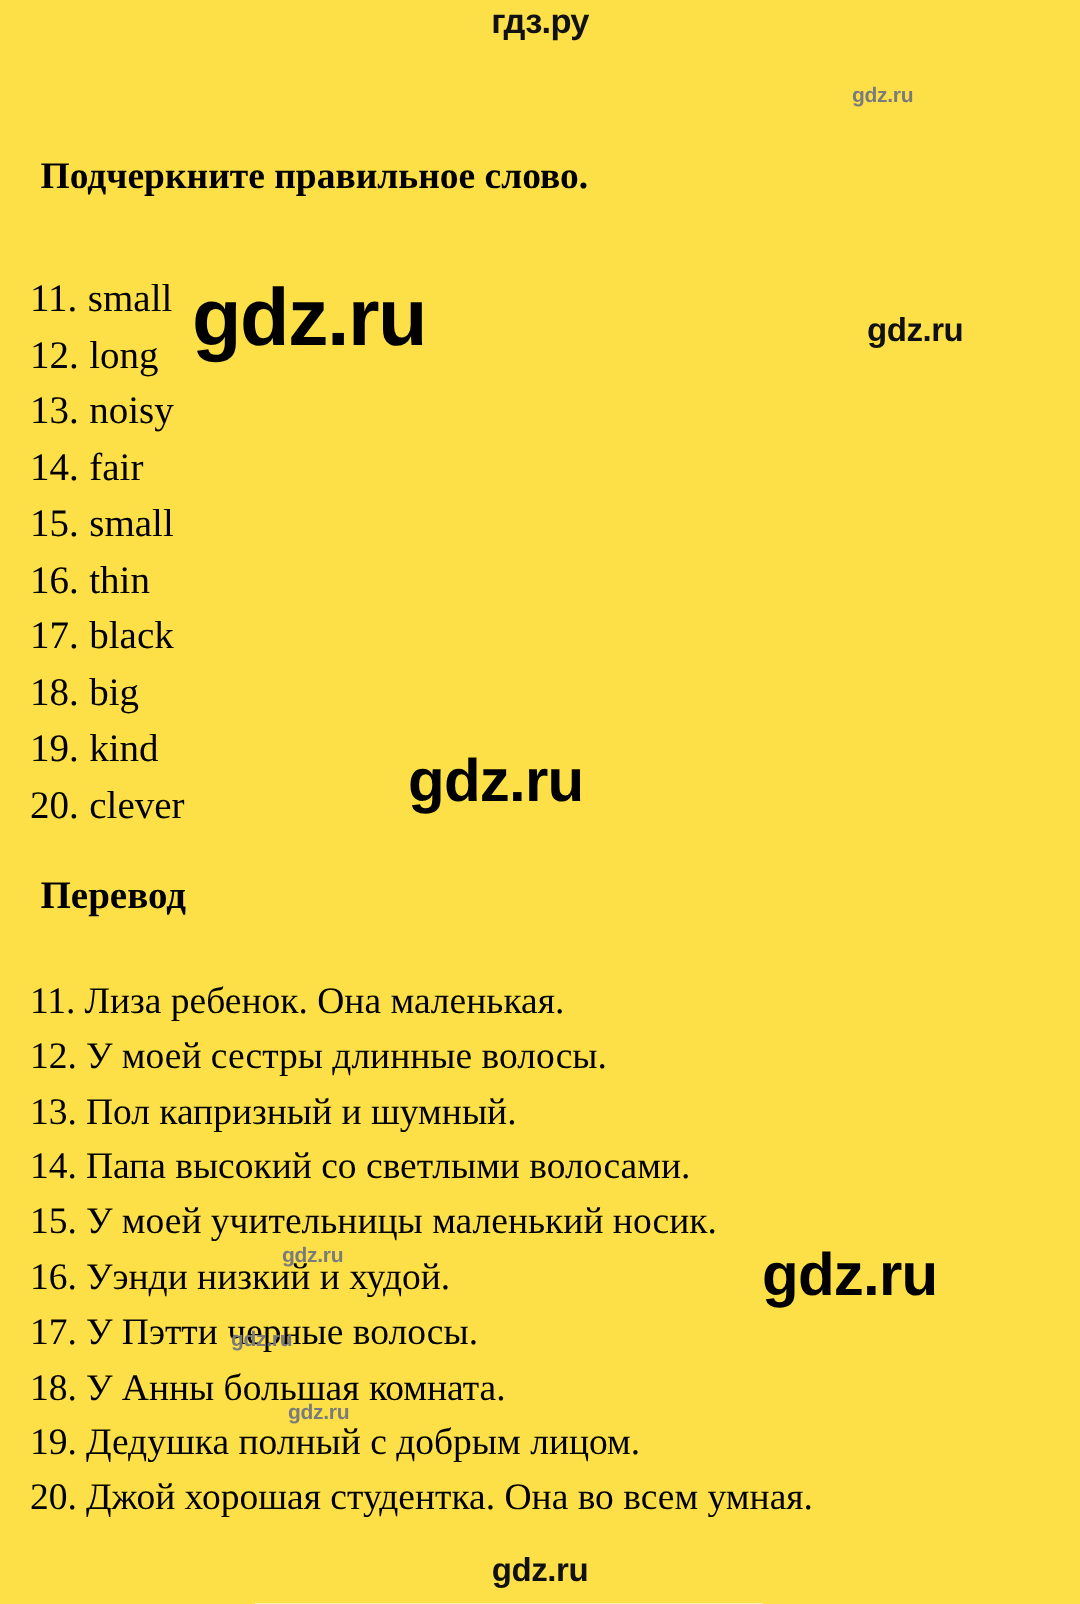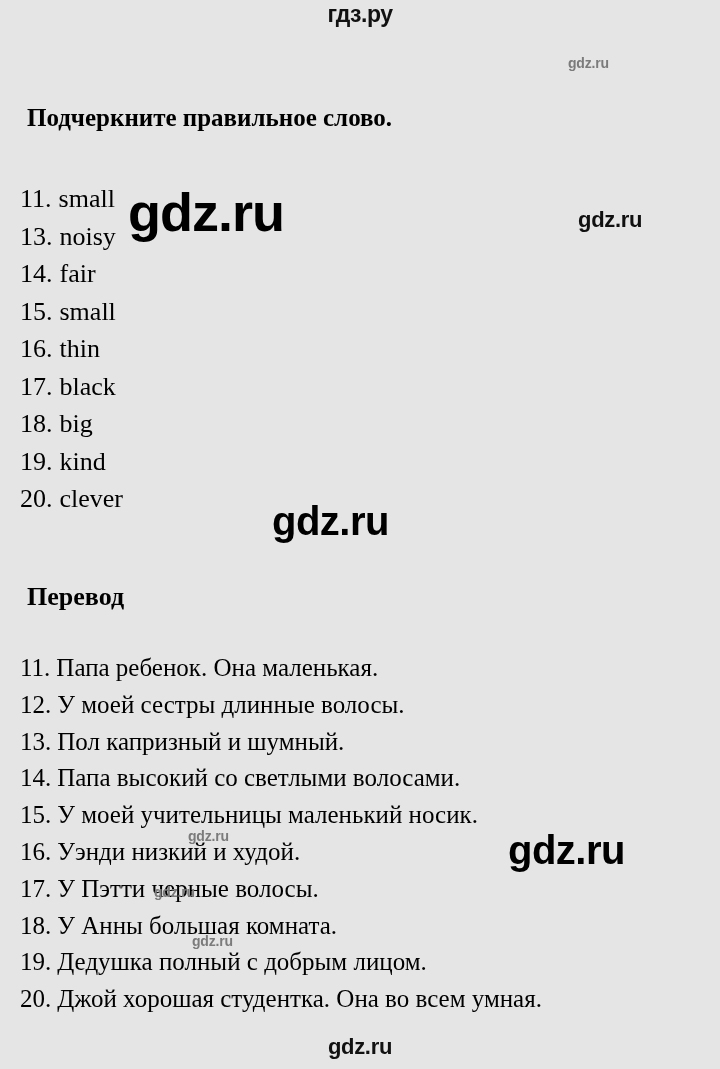--- a/index.html
+++ b/index.html
@@ -10,21 +10,21 @@
   }
   body {
     font-family: "Liberation Serif", "DejaVu Serif", serif;
     color: #000000;
   }
   #page {
     position: relative;
     width: 720px;
     height: 1069px;
     margin: 0 auto;
-    background: #e5e5e5;
+    background: #fde047;
     overflow: hidden;
   }
 
   
   .site-logo {
     position: absolute;
     top: 1px;
     left: 0;
     width: 720px;
     text-align: center;
@@ -131,34 +131,35 @@
 
 <div id="page">
 
   <div class="site-logo">гдз.ру</div>
 
 
   <div class="instruction">Подчеркните правильное слово.</div>
 
   <div class="answers">
     <div class="row"><span class="num">11.</span><span class="word">small</span></div>
+    <div class="row"><span class="num">12.</span><span class="word">long</span></div>
     <div class="row"><span class="num">13.</span><span class="word">noisy</span></div>
     <div class="row"><span class="num">14.</span><span class="word">fair</span></div>
     <div class="row"><span class="num">15.</span><span class="word">small</span></div>
     <div class="row"><span class="num">16.</span><span class="word">thin</span></div>
     <div class="row"><span class="num">17.</span><span class="word">black</span></div>
     <div class="row"><span class="num">18.</span><span class="word">big</span></div>
     <div class="row"><span class="num">19.</span><span class="word">kind</span></div>
     <div class="row"><span class="num">20.</span><span class="word">clever</span></div>
   </div>
 
   <div class="section-title">Перевод</div>
 
   <div class="translations">
-    <div class="row"><span class="num">11.</span><span class="txt">Папа ребенок. Она маленькая.</span></div>
+    <div class="row"><span class="num">11.</span><span class="txt">Лиза ребенок. Она маленькая.</span></div>
     <div class="row"><span class="num">12.</span><span class="txt">У моей сестры длинные волосы.</span></div>
     <div class="row"><span class="num">13.</span><span class="txt">Пол капризный и шумный.</span></div>
     <div class="row"><span class="num">14.</span><span class="txt">Папа высокий со светлыми волосами.</span></div>
     <div class="row"><span class="num">15.</span><span class="txt">У моей учительницы маленький носик.</span></div>
     <div class="row"><span class="num">16.</span><span class="txt">Уэнди низкий и худой.</span></div>
     <div class="row"><span class="num">17.</span><span class="txt">У Пэтти черные волосы.</span></div>
     <div class="row"><span class="num">18.</span><span class="txt">У Анны большая комната.</span></div>
     <div class="row"><span class="num">19.</span><span class="txt">Дедушка полный с добрым лицом.</span></div>
     <div class="row"><span class="num">20.</span><span class="txt">Джой хорошая студентка. Она во всем умная.</span></div>
   </div>

